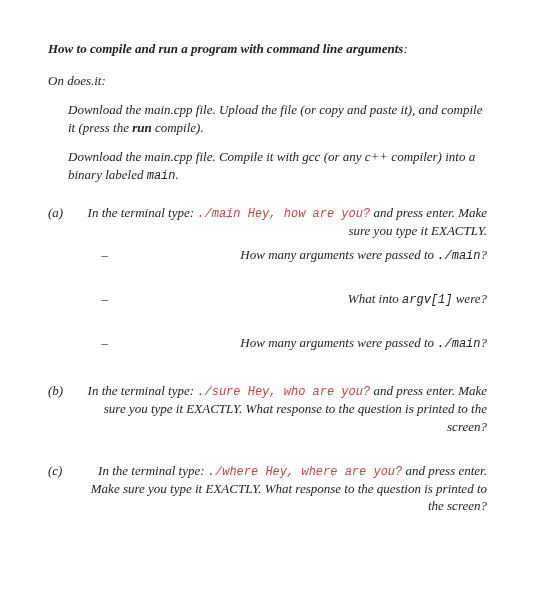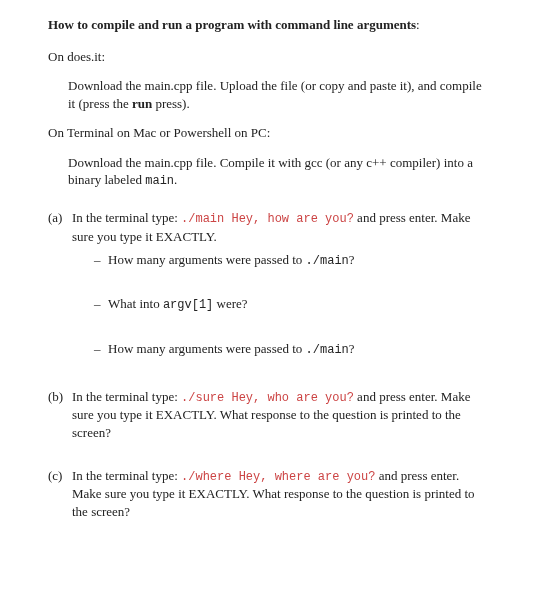--- a/index.html
+++ b/index.html
@@ -7,21 +7,22 @@
     padding: 0;
     width: 535px;
     height: 595px;
     background: #fff;
     font-family: "Times New Roman", Times, serif;
     font-size: 13px;
     line-height: 1.35;
     color: #222;
   }
   .page {
-    padding: 16px 48px 20px 48px;
+    padding: 40px 48px 20px 48px;
+    font-style: italic;
   }
   .heading {
     font-weight: bold;
     margin-bottom: 14px;
   }
   .mono {
     font-family: "Courier New", Courier, monospace;
     font-size: 12px;
   }
   .red {
@@ -36,20 +37,21 @@
   .enum {
     display: flex;
     margin-bottom: 4px;
   }
   .enum .lbl {
     width: 24px;
     flex: 0 0 24px;
   }
   .enum .body {
     flex: 1;
+    text-align: right;
   }
   .dashlist {
     margin-left: 22px;
     margin-top: 6px;
   }
   .dashitem {
     display: flex;
     margin-bottom: 26px;
   }
   .dashitem .dash {
@@ -67,24 +69,23 @@
 
 <div class="page">
 
   <div class="heading">
     <span>How to compile and run a program with command line arguments</span><span style="font-weight:normal">:</span>
   </div>
 
   <div class="para">On does.it:</div>
 
   <div class="para indent1">
-    <span>Download the main.cpp file. Upload the file (or copy and paste it), and compile it (press the </span><b>run</b><span> press).</span>
+    <span>Download the main.cpp file. Upload the file (or copy and paste it), and compile it (press the </span><b>run</b><span> compile).</span>
   </div>
 
-  <div class="para">On Terminal on Mac or Powershell on PC:</div>
 
   <div class="para indent1">
     <span>Download the main.cpp file. Compile it with gcc (or any c++ compiler) into a binary labeled </span><span class="mono">main</span><span>.</span>
   </div>
 
   <div class="gap-sm"></div>
 
   <div class="enum">
     <div class="lbl">(a)</div>
     <div class="body">

